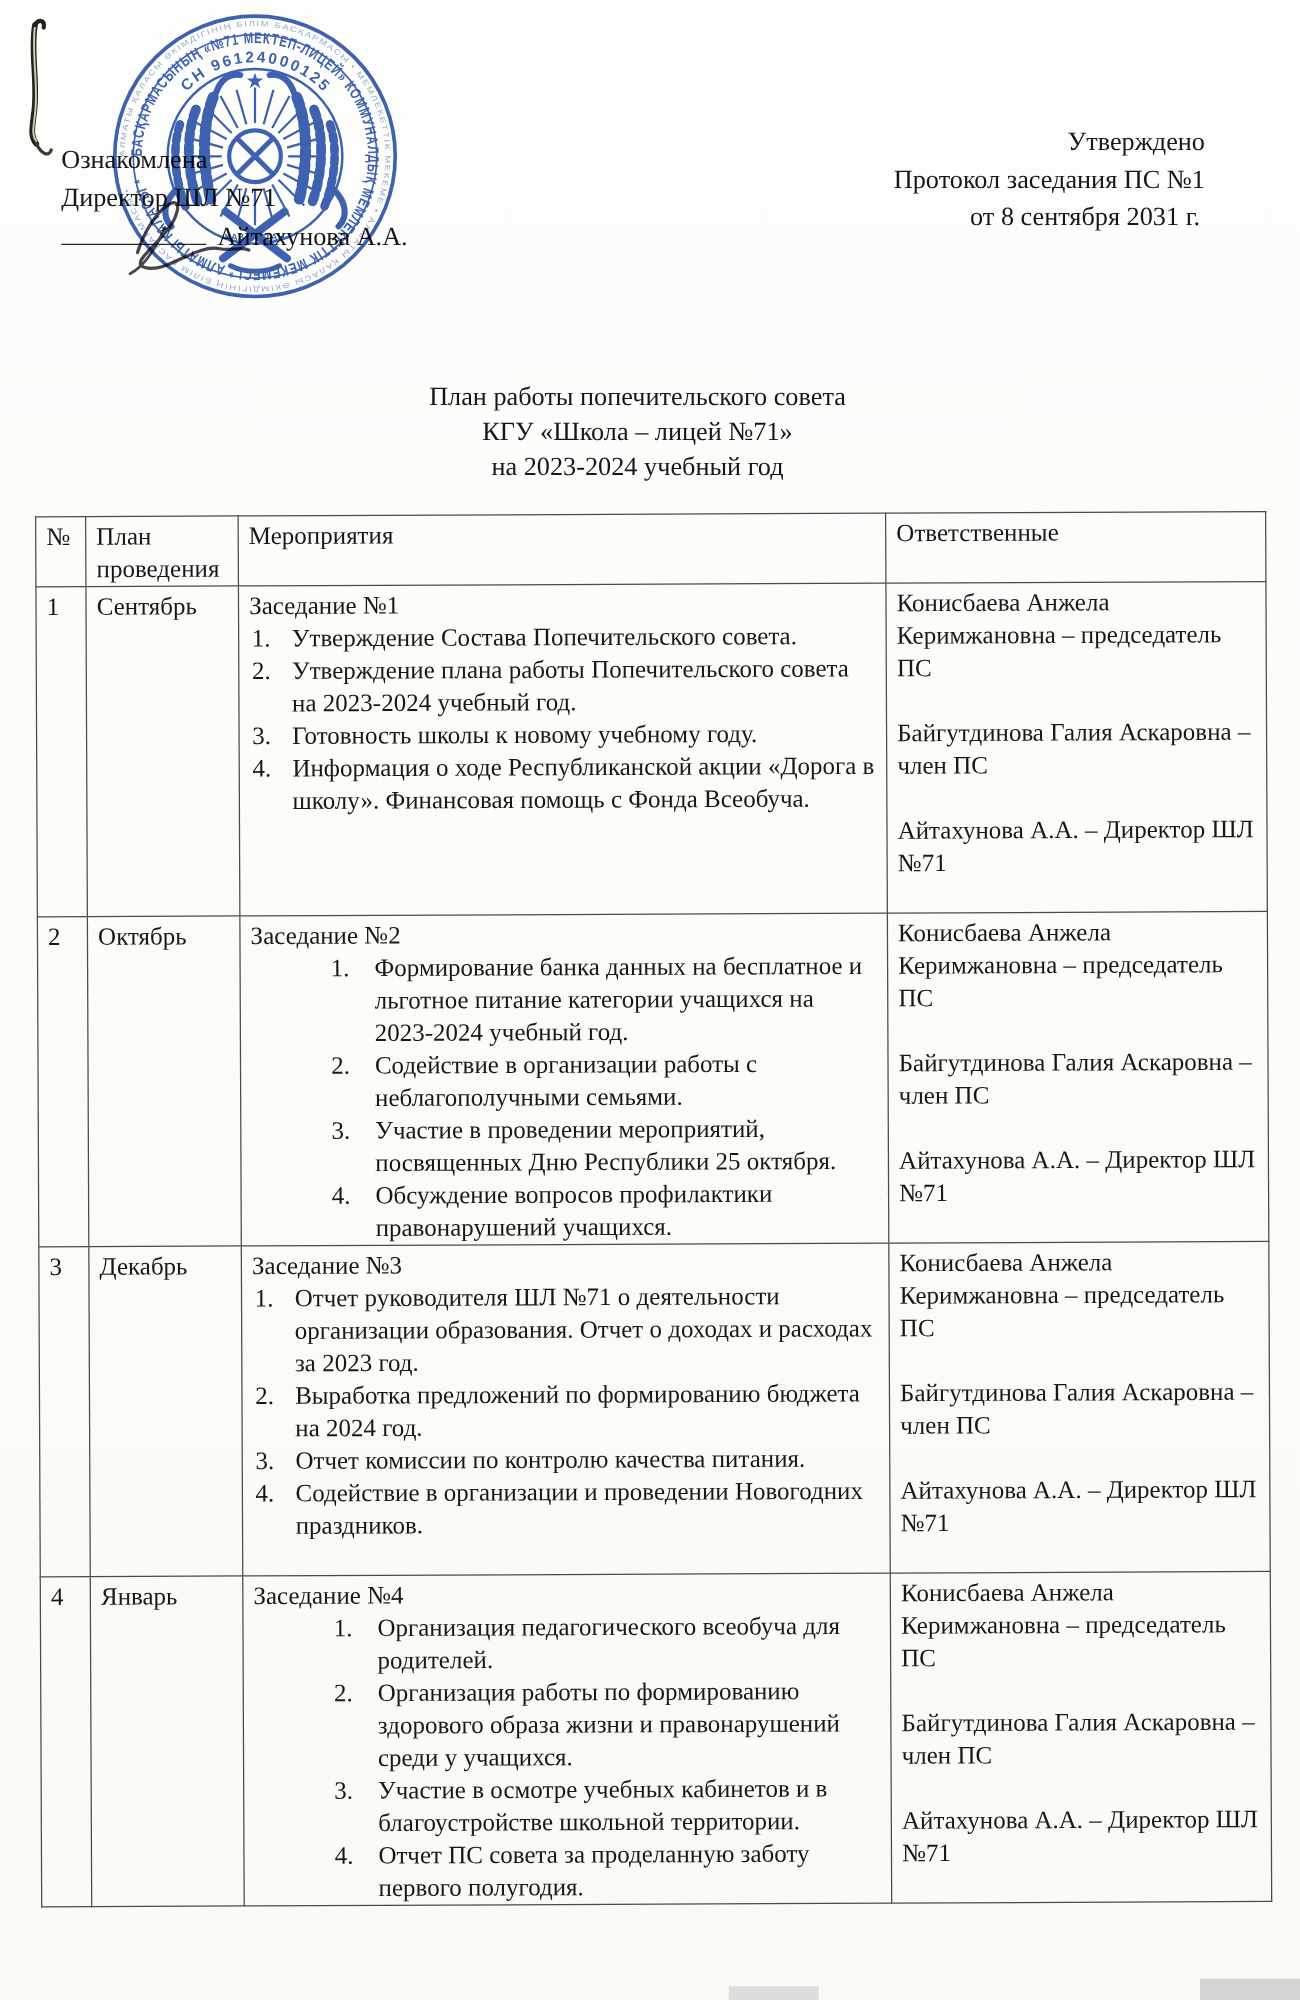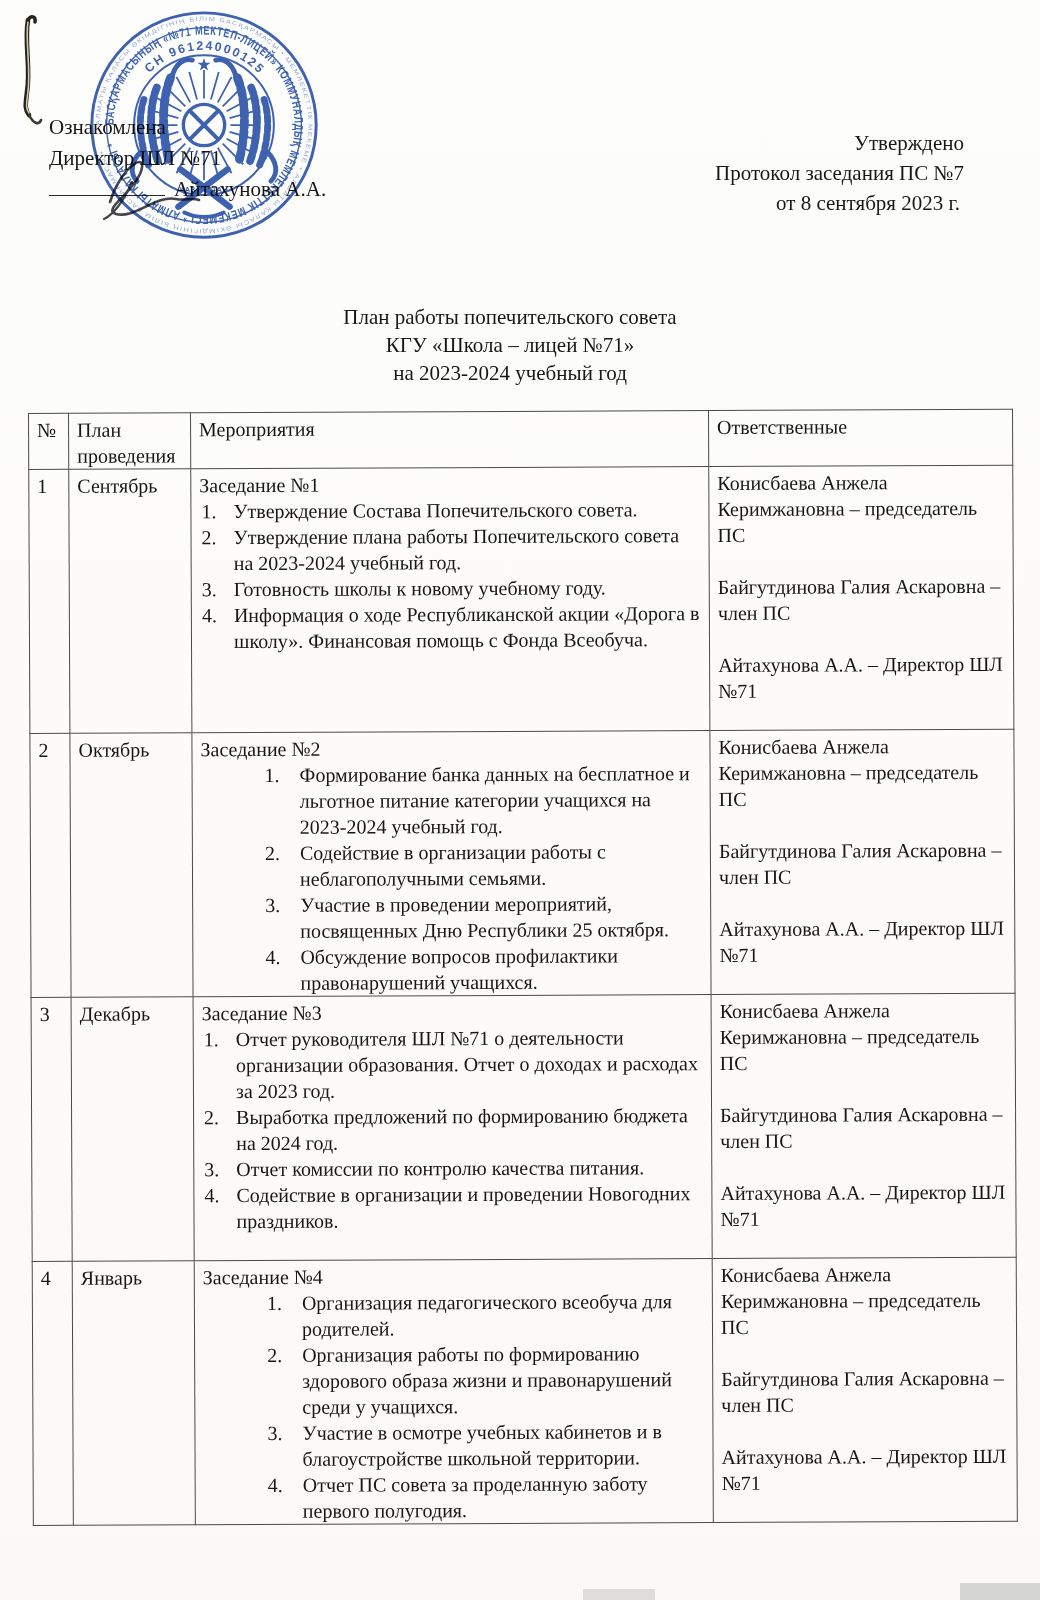--- a/index.html
+++ b/index.html
@@ -6,21 +6,21 @@
   body{width:1040px;height:1600px;background:#ffffff;}
   .page{
     position:relative;width:1040px;height:1600px;overflow:hidden;
     background:linear-gradient(180deg,#fdfdfb 0%,#fcfbf8 60%,#faf9f5 100%);
     font-family:"Liberation Serif","DejaVu Serif",serif;
     color:#171717;
   }
   
   .ack{position:absolute;left:49px;top:112px;font-size:21px;line-height:31px;white-space:nowrap;}
   .ack .rule{display:inline-block;width:116px;border-bottom:1.7px solid #2a2a2a;margin-right:9px;}
-  .approve{position:absolute;top:128px;right:76px;text-align:right;font-size:21px;line-height:30px;white-space:nowrap;}
+  .approve{position:absolute;top:98px;right:76px;text-align:right;font-size:21px;line-height:30px;white-space:nowrap;}
   .approve .l3{margin-right:4px;}
   .doc-title{position:absolute;top:303px;left:0;width:1040px;text-align:center;
     font-size:21px;line-height:28px;transform:translateX(-10px);}
   
   .stamp{position:absolute;left:85px;top:4px;width:238px;height:246px;
     mix-blend-mode:multiply;opacity:.92;}
   .staple{position:absolute;left:16px;top:12px;width:34px;height:122px;}
   .signature{position:absolute;left:62px;top:148px;width:240px;height:80px;
     mix-blend-mode:multiply;opacity:.9;}
   
@@ -129,22 +129,22 @@
     <g stroke="#2d55ad" fill="none" stroke-linecap="round">
       <path d="M 96,168 L 146,206" stroke-width="6.5"></path>
       <path d="M 144,168 L 94,206" stroke-width="6.5"></path>
       <path d="M 100,212 C 112,218 128,218 140,212" stroke-width="4"></path>
     </g>
     <text x="120" y="191" font-family="Liberation Sans, sans-serif" font-size="7.5" font-weight="bold" fill="#2d55ad" text-anchor="middle" letter-spacing="0.5">ҚАЗАҚСТАН</text>
   </svg>
 
   <div class="approve">
     <div>Утверждено</div>
-    <div>Протокол заседания ПС №7</div>
-    <div class="l3">от 8 сентября 2023 г.</div>
+    <div>Протокол заседания ПС №1</div>
+    <div class="l3">от 8 сентября 2031 г.</div>
   </div>
 
   <div class="doc-title">
     <div>План работы попечительского совета</div>
     <div>КГУ «Школа – лицей №71»</div>
     <div>на 2023-2024 учебный год</div>
   </div>
 
   <table class="plan">
     <colgroup>

